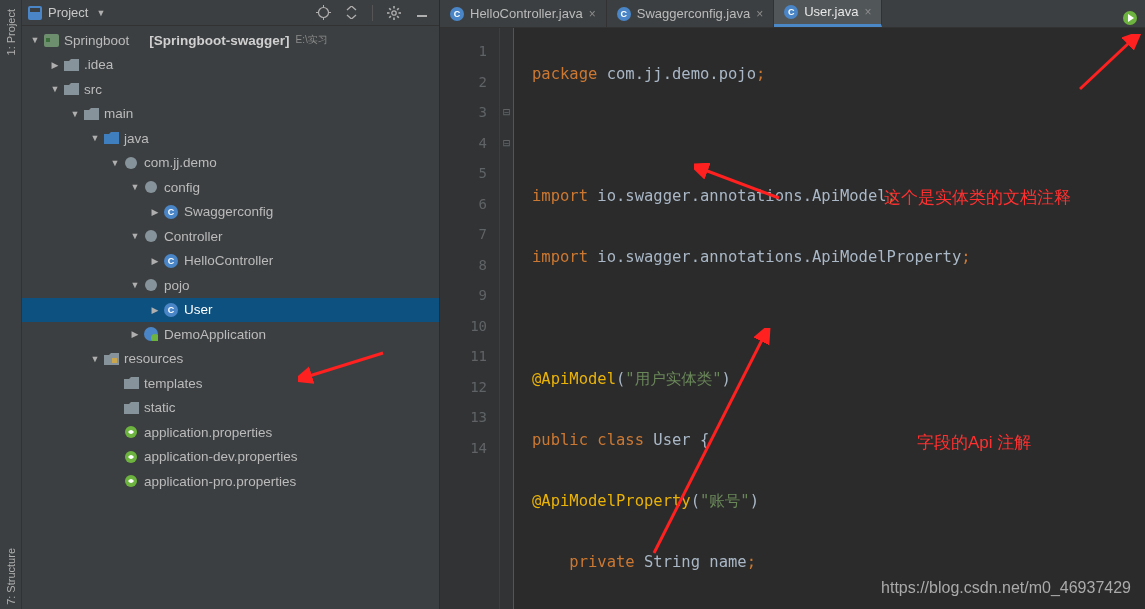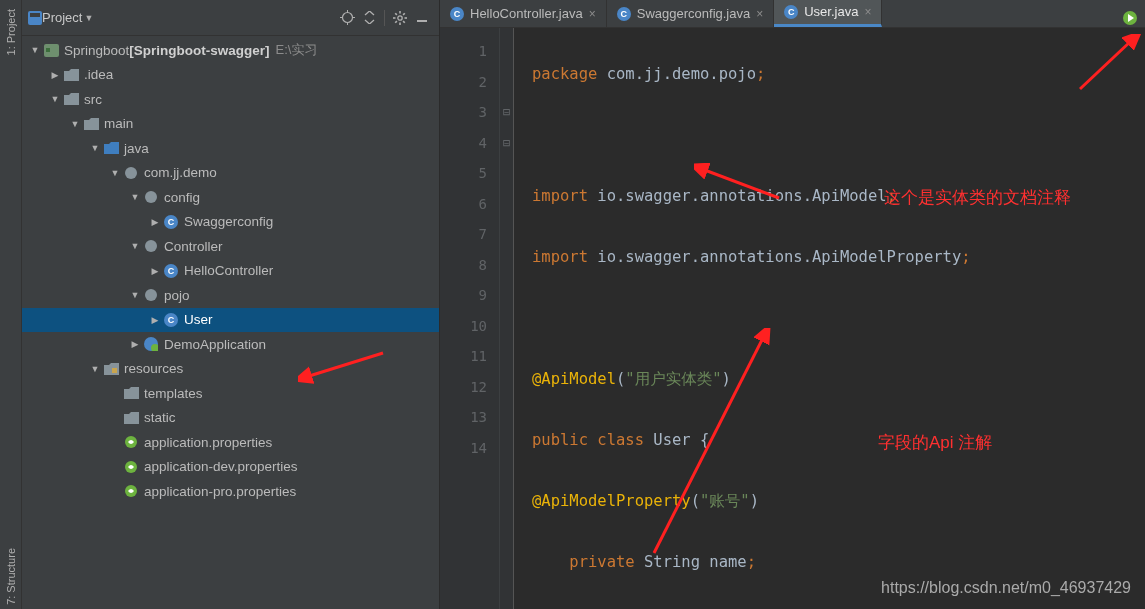--- a/index.html
+++ b/index.html
@@ -3,35 +3,35 @@
 <meta charset="utf-8">
 <style>
   * { margin:0; padding:0; box-sizing:border-box; }
   html,body { width:1145px; height:609px; font-family:"Segoe UI", Arial, sans-serif; font-size:13px; background:#3C3F41; color:#BBBBBB; overflow:hidden; }
   .root { display:flex; height:100%; }
   
   .vtabs { width:22px; background:#3C3F41; border-right:1px solid #323232; display:flex; flex-direction:column; align-items:center; padding-top:5px; gap:40px; }
   .vtab { writing-mode:vertical-rl; transform:rotate(180deg); font-size:11px; color:#AFAFAF; cursor:pointer; padding:4px 2px; }
   
   .panel { width:418px; background:#3C3F41; display:flex; flex-direction:column; border-right:1px solid #2B2B2B; }
-  .panel-header { height:36px; display:flex; align-items:center; padding:0 6px; border-bottom:1px solid #323232; }
+  .panel-header { height:26px; display:flex; align-items:center; padding:0 6px; border-bottom:1px solid #323232; gap:6px; }
   .panel-header .ph-icon { width:14px; height:14px; display:inline-flex; align-items:center; justify-content:center; }
   .panel-header .title { color:#C8C8C8; font-weight:500; }
   .panel-header .drop { margin-left:2px; color:#AFAFAF; font-size:9px; }
   .panel-header .spacer { flex:1; }
   .panel-header .tool { width:22px; height:22px; display:flex; align-items:center; justify-content:center; cursor:pointer; color:#AFAFAF; }
   .panel-header .sep { width:1px; height:16px; background:#555; margin:0 4px; }
   .tree { flex:1; overflow:auto; padding-top:2px; }
   .row { display:flex; align-items:center; height:24.5px; white-space:nowrap; cursor:pointer; color:#BBBBBB; font-size:13.5px; }
   .row.selected { background:#0D5180; color:#FFFFFF; }
   .arrow { width:14px; text-align:center; color:#AFAFAF; font-size:9px; }
   .arrow.none { visibility:hidden; }
   .node-icon { width:18px; height:16px; margin-right:4px; display:inline-flex; align-items:center; justify-content:center; }
   .file-icon svg, .node-icon svg { display:block; }
-  .row .aux { color:#8C8C8C; margin-left:6px; font-size:13px; }
+  .row .aux { color:#8C8C8C; margin-left:6px; font-size:10px; }
   .row .bold { font-weight:bold; color:#D0D0D0; }
   
   .editor-area { flex:1; display:flex; flex-direction:column; background:#2B2B2B; min-width:0; }
   .tabbar { height:28px; background:#3C3F41; display:flex; align-items:flex-end; border-bottom:1px solid #323232; }
   .tab { height:27px; display:flex; align-items:center; gap:6px; padding:0 10px; border-right:1px solid #323232; cursor:pointer; color:#BBBBBB; font-size:13px; }
   .tab.active { background:#515658; color:#E8E8E8; border-bottom:3px solid #4A88C7; height:28px; }
   .tab .close { color:#8C8C8C; font-size:12px; }
   .tab .cicon { width:14px; height:14px; border-radius:50%; background:#4A86C7; color:#fff; font-size:9px; font-weight:bold; display:flex; align-items:center; justify-content:center; }
   .editor-body { flex:1; display:flex; position:relative; overflow:hidden; }
   .gutter { width:60px; background:#313335; text-align:right; padding:8px 12px 0 0; color:#606366; font-family:Consolas,monospace; font-size:14px; line-height:30.5px; border-right:1px solid #3C3F41; }
@@ -110,21 +110,21 @@
     <div class="tree">
       <div class="row" style="padding-left:6px">
         <span class="arrow">▼</span>
         <span class="node-icon">
             <svg width="15" height="13">
               <rect width="15" height="13" fill="#6E8F6E" rx="2"></rect>
               <rect x="2" y="4" width="4" height="4" fill="#3C6E3C"></rect>
             </svg>
           </span>
         <span>Springboot</span>
-        <span class="bold" style="margin-left:0">[Springboot-swagger]</span>
+        <span class="bold" style="margin-left:20px">[Springboot-swagger]</span>
         <span class="aux">E:\实习</span>
       </div>
 
       <div class="row" style="padding-left:26px">
         <span class="arrow">▶</span>
         <span class="node-icon">
             <svg width="15" height="12">
               <path d="M0 2 L5 2 L7 0 L15 0 L15 12 L0 12 Z" fill="#87939A"></path>
             </svg>
           </span>
@@ -372,21 +372,21 @@
 <div><span class="ann">@ApiModelProperty</span><span>(</span><span class="str">"账号"</span><span>)</span></div>
 <div><span class="kw">    private </span><span class="id">String name</span><span class="semi">;</span></div>
 
 
 
 
 
 
         
         <div class="overlay-text" style="left:370px; top:155px">这个是实体类的文档注释</div>
-        <div class="overlay-text" style="left:364px; top:400px">字段的Api 注解</div>
+        <div class="overlay-text" style="left:403px; top:400px">字段的Api 注解</div>
 
         <svg class="red-arrow" style="left:180px; top:135px" width="90" height="40">
             <defs>
               <marker id="ah1" markerWidth="8" markerHeight="8" refX="2" refY="3" orient="auto">
                 <path d="M0,0 L0,6 L7,3 z" fill="#FF2020"></path>
               </marker>
             </defs>
             <line x1="85" y1="35" x2="8" y2="6" stroke="#FF2020" stroke-width="3" marker-end="url(#ah1)"></line>
           </svg>
 

